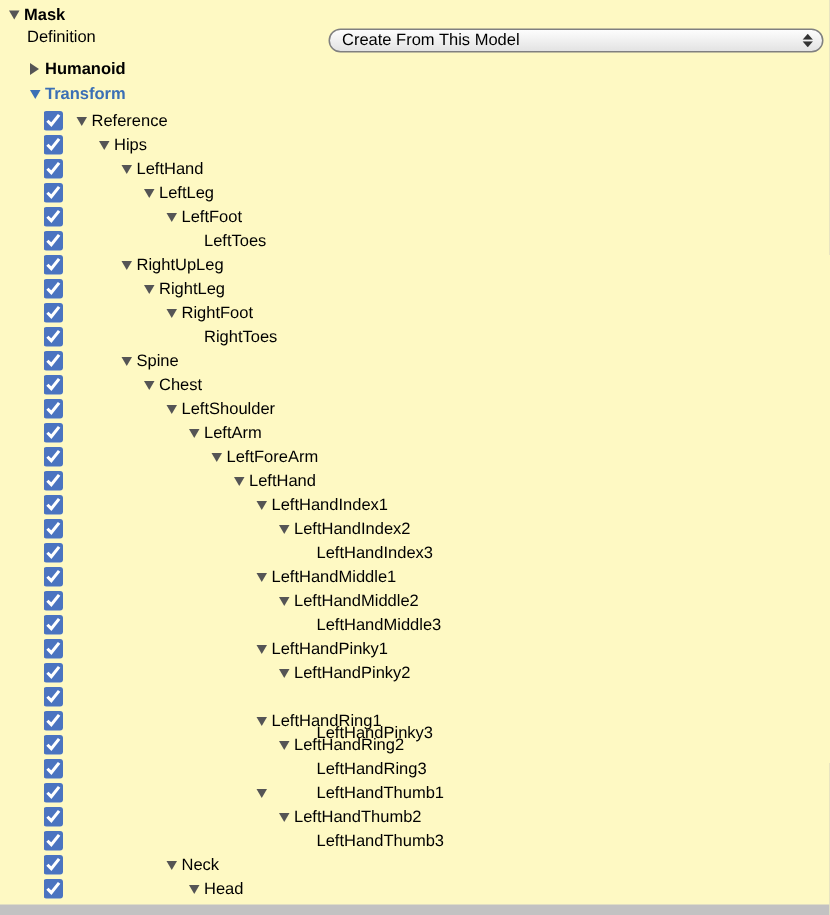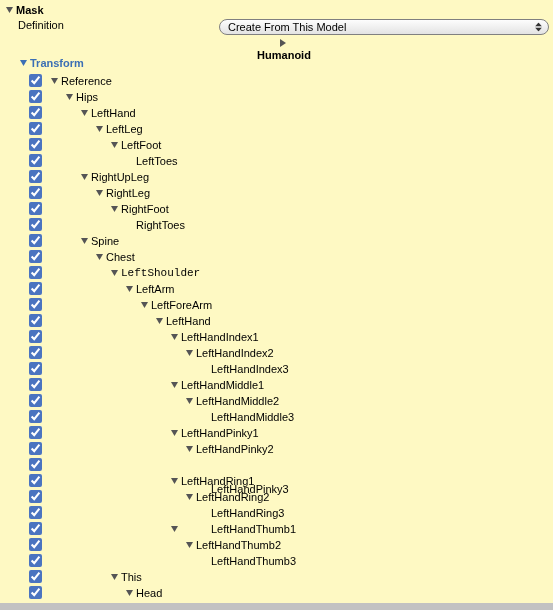--- a/index.html
+++ b/index.html
@@ -121,21 +121,21 @@
         <svg width="7" height="4">
             <polygon points="0,4 7,4 3.5,0" fill="#333"></polygon>
           </svg>
         <svg width="7" height="4">
             <polygon points="0,0 7,0 3.5,4" fill="#333"></polygon>
           </svg>
       </span>
     </div>
   </div>
 
-  <div class="section-row" style="padding-left:14px;flex-direction:column;">
+  <div class="section-row" style="padding-left:14px;">
     <span class="foldout">
       <svg width="9" height="9">
           <polygon points="1,0 1,8 7,4" fill="#555"></polygon>
         </svg>
     </span>
     <span class="bold section-label">Humanoid</span>
   </div>
 
   <div class="section-row" style="padding-left:14px;">
     <span class="foldout">
@@ -266,21 +266,21 @@
           <span class="foldout">
             <svg width="9" height="9">
               <polygon points="1,1 8,1 4.5,7" fill="#555"></polygon>
             </svg>
           </span>
           <span class="node-label">Chest</span>
         </span>
       </div>
       <div class="row">
         <span class="cb-slot"><input type="checkbox" checked="" style=""></span>
-        <span class="node-content" style="margin-left: 105px; font-family: Liberation Mono, monospace;">
+        <span class="node-content" style="margin-left: 105px;">
           <span class="foldout">
             <svg width="9" height="9">
               <polygon points="1,1 8,1 4.5,7" fill="#555"></polygon>
             </svg>
           </span>
           <span class="node-label">LeftShoulder</span>
         </span>
       </div>
       <div class="row">
         <span class="cb-slot"><input type="checkbox" checked="" style=""></span>
@@ -461,21 +461,21 @@
         </span>
       </div>
       <div class="row">
         <span class="cb-slot"><input type="checkbox" checked="" style=""></span>
         <span class="node-content" style="margin-left: 105px;">
           <span class="foldout">
             <svg width="9" height="9">
               <polygon points="1,1 8,1 4.5,7" fill="#555"></polygon>
             </svg>
           </span>
-          <span class="node-label">This</span>
+          <span class="node-label">Neck</span>
         </span>
       </div>
       <div class="row">
         <span class="cb-slot"><input type="checkbox" checked="" style=""></span>
         <span class="node-content" style="margin-left: 120px;">
           <span class="foldout">
             <svg width="9" height="9">
               <polygon points="1,1 8,1 4.5,7" fill="#555"></polygon>
             </svg>
           </span>

